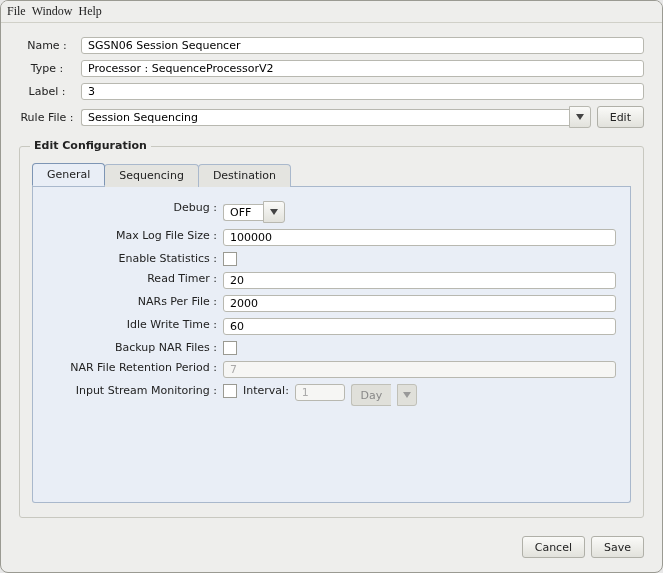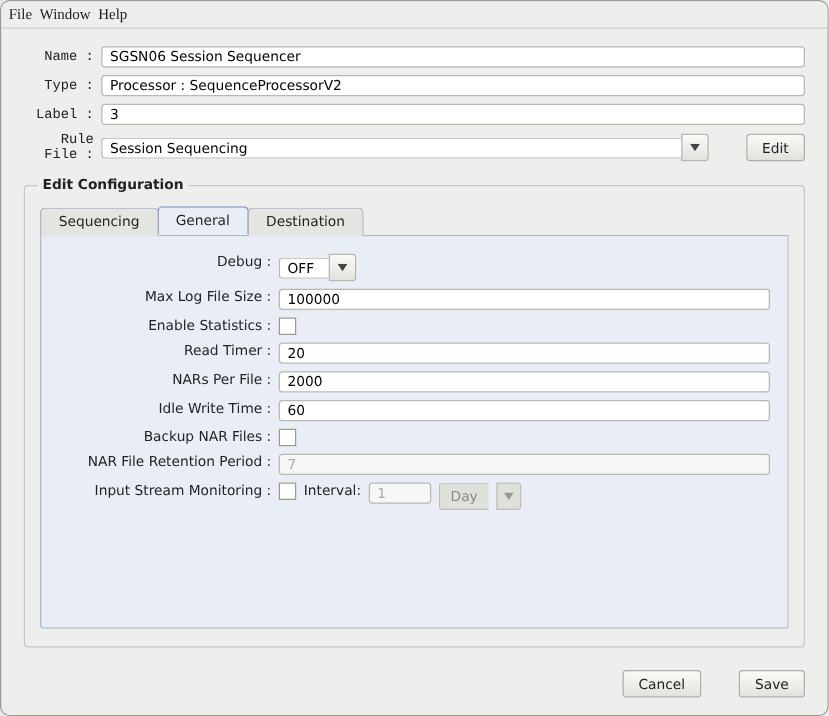--- a/index.html
+++ b/index.html
@@ -63,23 +63,22 @@
   .client {
     flex:1;
     padding: 14px 18px 10px 18px;
     display:flex;
     flex-direction:column;
   }
   .form { display:flex; flex-direction:column; gap:6px; }
   .row { display:flex; align-items:center; gap:6px; }
   .row label {
     width: 56px;
-    text-align: right;
+    text-align: center;
     color:#222;
-    font-family:Liberation Mono, monospace;
   }
   .txtinput, .combo {
     flex:1;
     height:17px;
     border:1px solid #b8b8b0;
     background:#fff;
     padding: 2px 6px;
     font-family:inherit;
     font-size:11px;
     border-radius:3px;
@@ -97,21 +96,21 @@
     cursor:pointer;
   }
   .btn {
     height:22px;
     padding: 0 12px;
     border:1px solid #b0b0a8;
     background:linear-gradient(to bottom,#fafaf8,#e2e2dc);
     border-radius:3px;
     cursor:pointer;
     font-size:11px;
-    display:inline-flex; align-items:center;margin-left:24px;
+    display:inline-flex; align-items:center;
   }
   .fieldset {
     margin-top:18px;
     border:1px solid #c8c8c0;
     border-radius:3px;
     padding: 10px 12px 14px 12px;
     position:relative;
     flex:1;
     display:flex; flex-direction:column;
   }
@@ -236,22 +235,22 @@
           </span>
         </div>
         <span class="btn">Edit</span>
       </div>
     </div>
 
     <div class="fieldset">
       <span class="legend">Edit Configuration</span>
 
       <div class="tabs">
+        <div class="tab active">General</div>
         <div class="tab">Sequencing</div>
-        <div class="tab active">General</div>
         <div class="tab">Destination</div>
       </div>
 
       <div class="tabpanel">
         <div class="cfg-row">
           <label>Debug :</label>
           <div class="small-combo">
             <input class="txtinput" value="OFF" style="">
             <span class="combo-btn">
               <svg class="tri">

